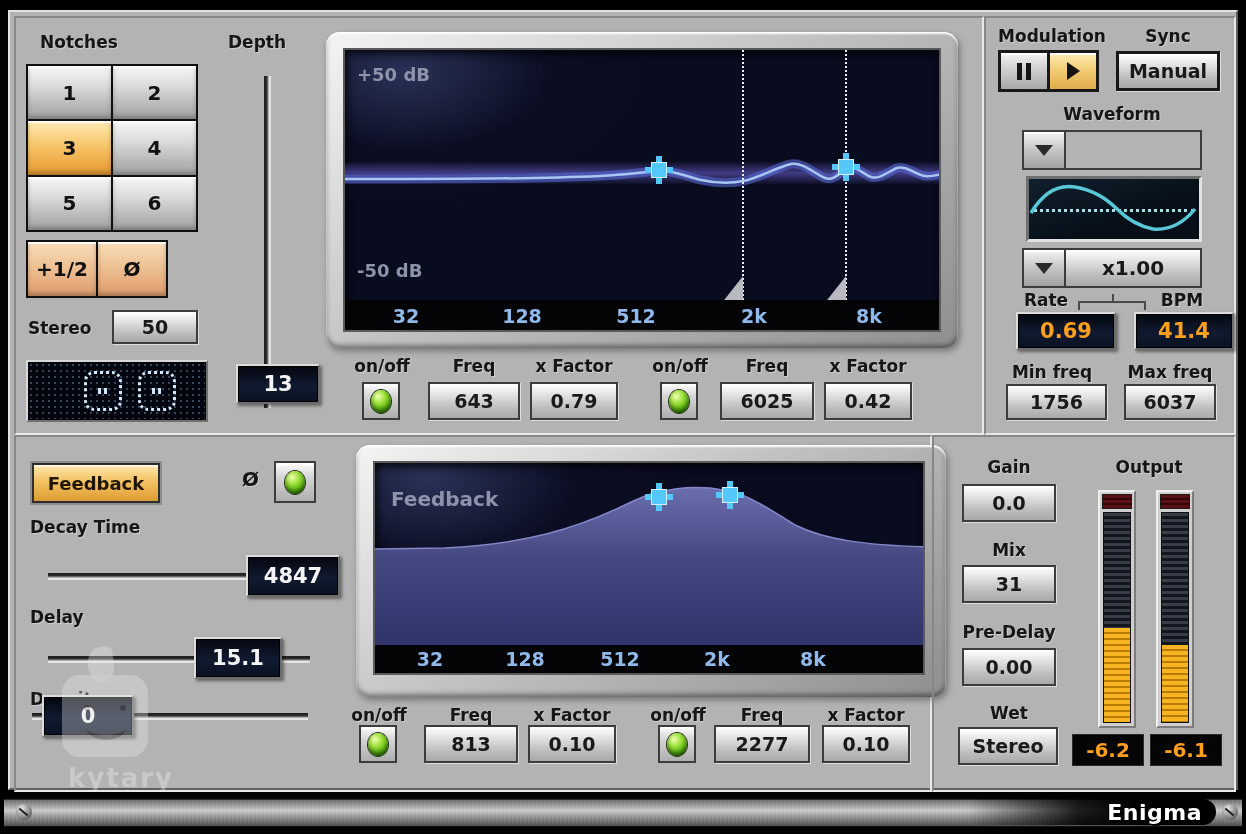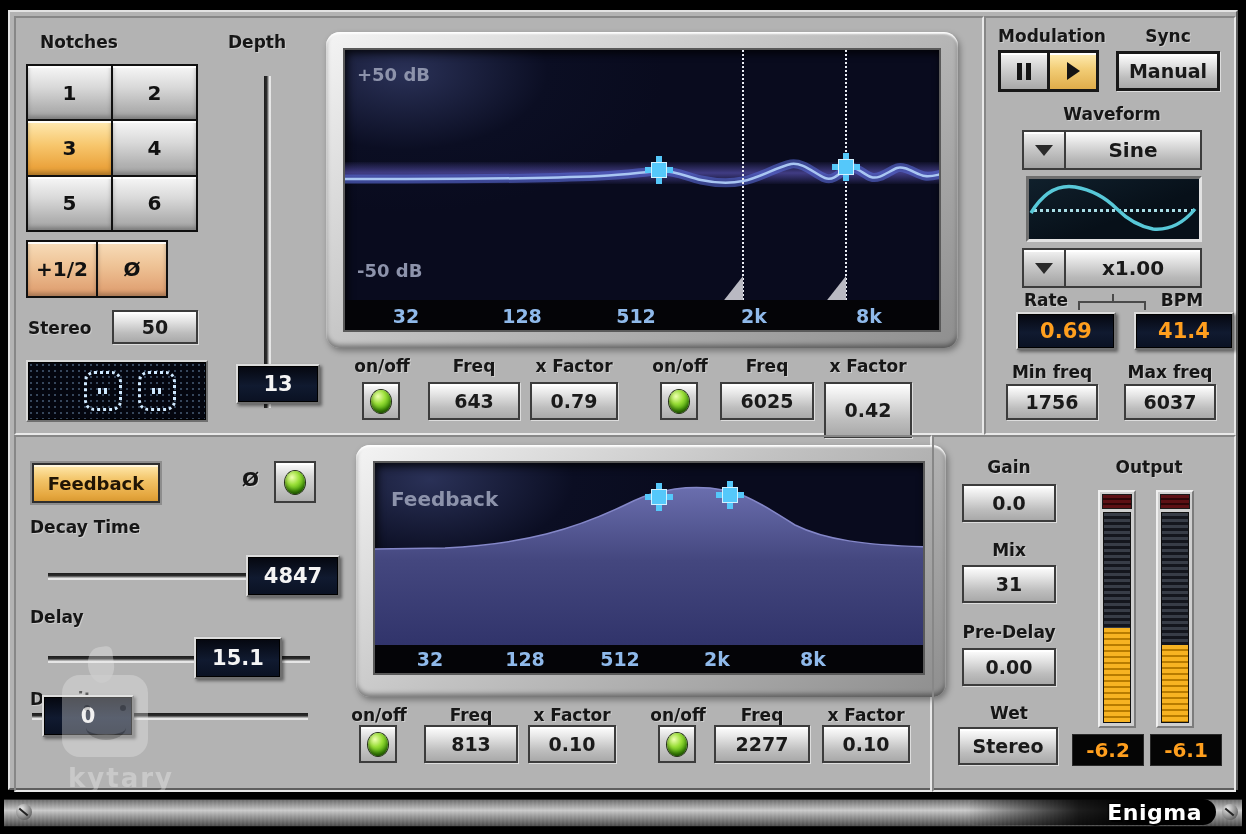--- a/index.html
+++ b/index.html
@@ -194,21 +194,21 @@
 
     <div class="led-btn" style="left:346px;top:364px;width:38px;height:38px;">
         <div class="led-orb"></div>
       </div>
     <div class="btn-light" style="left:412px;top:364px;width:92px;height:38px;">643</div>
     <div class="btn-light" style="left:514px;top:364px;width:88px;height:38px;">0.79</div>
     <div class="led-btn" style="left:644px;top:364px;width:38px;height:38px;">
         <div class="led-orb"></div>
       </div>
     <div class="btn-light" style="left:704px;top:364px;width:94px;height:38px;">6025</div>
-    <div class="btn-light" style="left:808px;top:364px;width:88px;height:56px;">0.42</div>
+    <div class="btn-light" style="left:808px;top:364px;width:88px;height:38px;">0.42</div>
   </div>
 
   <div class="panel" style="left:974px;top:4px;width:252px;height:419px;">
     <div class="lbl ctr" style="left:10px;top:8px;width:112px;">Modulation</div>
     <div class="lbl ctr" style="left:130px;top:8px;width:104px;">Sync</div>
 
     <div class="transport" style="left:12px;top:32px;">
       <div class="t-btn">
           <div class="pause-glyph"></div>
         </div>
@@ -216,21 +216,20 @@
           <div class="play-glyph"></div>
         </div>
     </div>
     <div class="btn-light" style="left:130px;top:33px;width:104px;height:40px;border-width:3px;border-color:#181818;">Manual</div>
 
     <div class="lbl ctr" style="left:36px;top:86px;width:180px;">Waveform</div>
     <div class="dd" style="left:36px;top:112px;width:180px;height:40px;">
       <div class="dd-arrow">
           <div class="tri-down"></div>
         </div>
-      <div class="dd-val">Sine</div>
     </div>
 
     <div class="sine-box" style="left:40px;top:158px;width:176px;height:66px;">
       <div class="sine-mid"></div>
       <svg width="170" height="60" style="position:absolute;left:0;top:0;">
         <path d="M2,34 Q20,4 46,8 Q70,12 88,30 Q104,46 124,50 Q148,52 166,30" fill="none" stroke="#58c8d8" stroke-width="3.5"></path>
       </svg>
     </div>
 
     <div class="dd" style="left:36px;top:230px;width:180px;height:40px;">
@@ -241,21 +240,21 @@
     </div>
 
     <div class="bracket" style="left:92px;top:283px;width:68px;"></div>
     <div class="lbl ctr" style="left:20px;top:272px;width:80px;">Rate</div>
     <div class="lbl ctr" style="left:156px;top:272px;width:80px;">BPM</div>
     <div class="btn-dark orange" style="left:18px;top:294px;width:100px;height:38px;">0.69</div>
     <div class="btn-dark orange" style="left:136px;top:294px;width:100px;height:38px;">41.4</div>
 
     <div class="lbl ctr" style="left:14px;top:344px;width:104px;">Min freq</div>
     <div class="lbl ctr" style="left:132px;top:344px;width:104px;">Max freq</div>
-    <div class="btn-light" style="left:20px;top:366px;width:92px;height:36px;">1756</div>
+    <div class="btn-light" style="left:20px;top:366px;width:101px;height:36px;">1756</div>
     <div class="btn-light" style="left:138px;top:366px;width:92px;height:36px;">6037</div>
   </div>
 
   <div class="panel" style="left:4px;top:423px;width:918px;height:357px;">
     <div class="fb-btn" style="left:16px;top:26px;width:128px;height:40px;">Feedback</div>
     <div class="lbl" style="left:226px;top:30px;font-size:20px;">Ø</div>
     <div class="led-btn" style="left:258px;top:24px;width:42px;height:42px;">
         <div class="led-orb"></div>
       </div>
 

